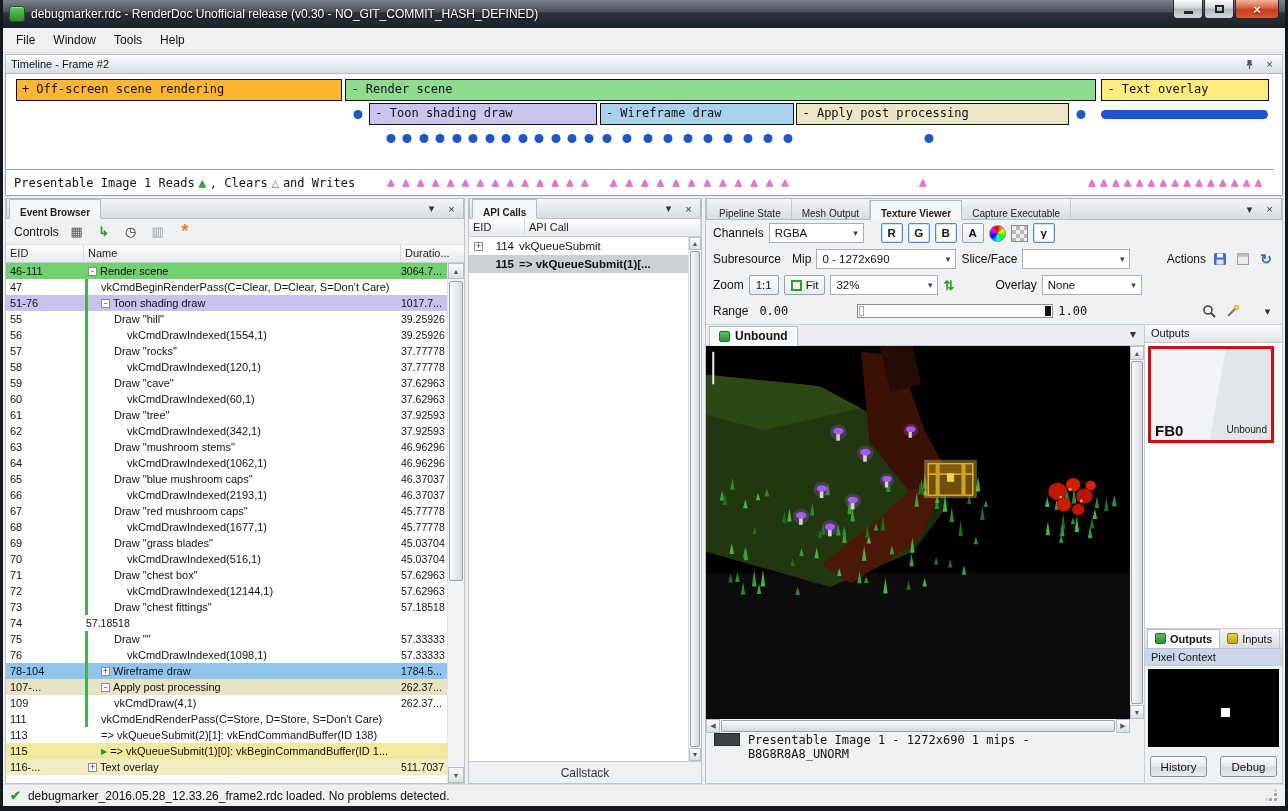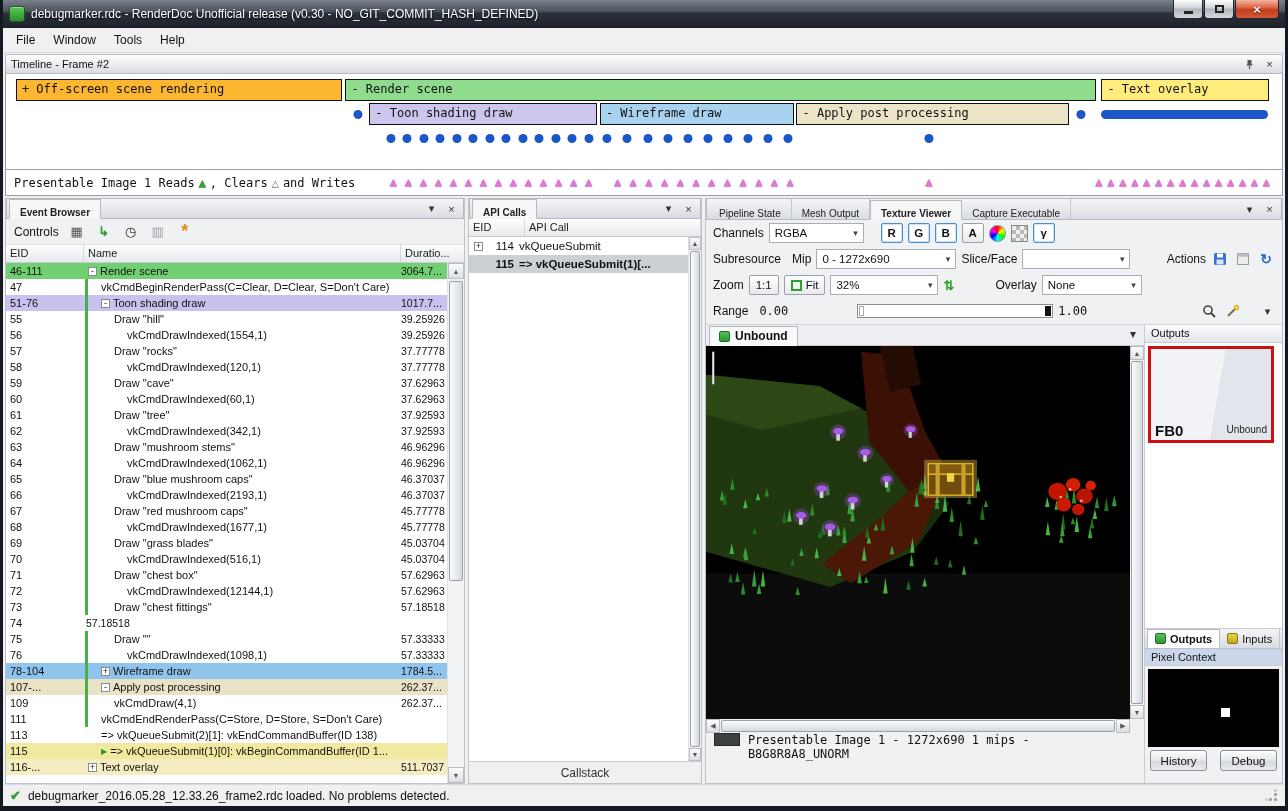--- a/index.html
+++ b/index.html
@@ -26,21 +26,21 @@
 .tab{height:20px;padding:0 10px;display:flex;align-items:flex-end;gap:5px;font-size:10px;border-right:1px solid #c4c8ce;color:#222;white-space:nowrap}
 .tab.active{background:#f5f6f8;border:1px solid #b6bac2;border-bottom:1px solid #f5f6f8;margin-bottom:-1px;font-weight:bold}
 
 .tl-panel{margin:1px 2px 2px}
 .tl-body{position:relative;height:122px;background:#fff;border:1px solid #9aa0a8;border-top:none}
 .tl-row{position:absolute;left:8px;right:8px;height:22px}
 .tl-row1{top:5px}.tl-row2{top:29px}.tl-row3{top:53px}
 .tl-bar{position:absolute;top:0;height:22px;border:1px solid #101010;font-family:"DejaVu Sans Mono",monospace;font-size:12px;line-height:19px;padding-left:5px;white-space:nowrap;overflow:hidden}
 .tl-dot{position:absolute;top:7px;width:9px;height:9px;border-radius:50%;transform:translateX(-50%)}
 .tl-pill{position:absolute;top:7px;height:9px;border-radius:5px}
-.tl-legend{position:absolute;left:0;right:0;bottom:0;height:26px;border-top:1px solid #9aa0a8;font-family:"DejaVu Sans Mono",monospace;font-size:12px;display:flex;align-items:center;padding:0 8px;gap:4px}
+.tl-legend{position:absolute;left:0;right:8px;bottom:0;height:26px;border-top:1px solid #9aa0a8;font-family:"DejaVu Sans Mono",monospace;font-size:12px;display:flex;align-items:center;padding:0 8px;gap:4px}
 .legend-layer{position:absolute;left:8px;right:8px;top:0;bottom:0;pointer-events:none}
 .tri{position:absolute;transform:translateX(-50%);top:0;line-height:25px;font-size:12px}
 .tri-inline.green{color:#3da23d;text-shadow:0 0 1px #145014}
 .tri-inline.gray{color:#777}
 
 .main{flex:1;display:flex;gap:3px;padding:0 2px;min-height:0}
 .panel{display:flex;flex-direction:column;min-width:0;background:#f0f1f3;border:1px solid #bfc3c9;border-top:none}
 .panel.eb{width:460px}
 .panel.api{width:234px}
 .panel.right{flex:1}
@@ -117,21 +117,21 @@
 .side-header.pc{background:#ccd6ea;border-top:1px solid #b8c2d6}
 .thumb-list{flex:1;background:#fff;padding:3px;min-height:0}
 .fb-thumb{width:126px;height:97px;border:3px solid #cc1111;background:linear-gradient(100deg,#f2f3f6 55%,#e2e5eb 55%);position:relative}
 .fb-label{position:absolute;left:4px;bottom:1px;font-weight:bold;font-size:15px}
 .fb-status{position:absolute;right:4px;bottom:5px;font-size:10px;color:#222}
 .side-tabs{flex:0 0 20px;display:flex;background:linear-gradient(#f4f5f7,#d9dce2);border-top:1px solid #c9ccd2;align-items:flex-end;padding-left:2px}
 .side-tab{height:19px;display:flex;align-items:center;gap:4px;padding:0 7px;font-size:11px;border-right:1px solid #c4c8ce}
 .side-tab.active{background:#fff;border:1px solid #b6bac2;border-bottom:1px solid #fff;font-weight:bold}
 .pc-box{flex:0 0 78px;margin:3px;background:#000;position:relative}
 .pc-dot{position:absolute;left:56%;top:50%;width:9px;height:9px;background:#fff}
-.side-btns{flex:0 0 33px;display:flex;justify-content:space-between;padding:0 5px}
+.side-btns{flex:0 0 33px;display:flex;justify-content:space-between;align-items:center;padding:0 5px}
 .push-btn{width:57px;height:21px;border:1px solid #8a9097;border-radius:3px;background:linear-gradient(#fdfdfd,#e4e7eb 50%,#d4d8dd 51%,#e8ebef);display:flex;align-items:center;justify-content:center;font-size:11.5px}
 
 .statusbar{flex:0 0 22px;display:flex;align-items:center;gap:7px;padding:0 7px;background:#f0f0f0;border-top:1px solid #d8dbe0;font-size:12px}
 .check-icon{color:#2f9e2f;font-weight:bold;font-size:13px}
 .grip{margin-left:auto;width:13px;height:13px;background:
  radial-gradient(circle at 10.5px 10.5px,#9aa0a8 1.3px,transparent 1.8px),
  radial-gradient(circle at 10.5px 5.5px,#9aa0a8 1.3px,transparent 1.8px),
  radial-gradient(circle at 5.5px 10.5px,#9aa0a8 1.3px,transparent 1.8px),
  radial-gradient(circle at 10.5px 1.5px,#c8ccd2 1.2px,transparent 1.6px),
  radial-gradient(circle at 1.5px 10.5px,#c8ccd2 1.2px,transparent 1.6px)}

